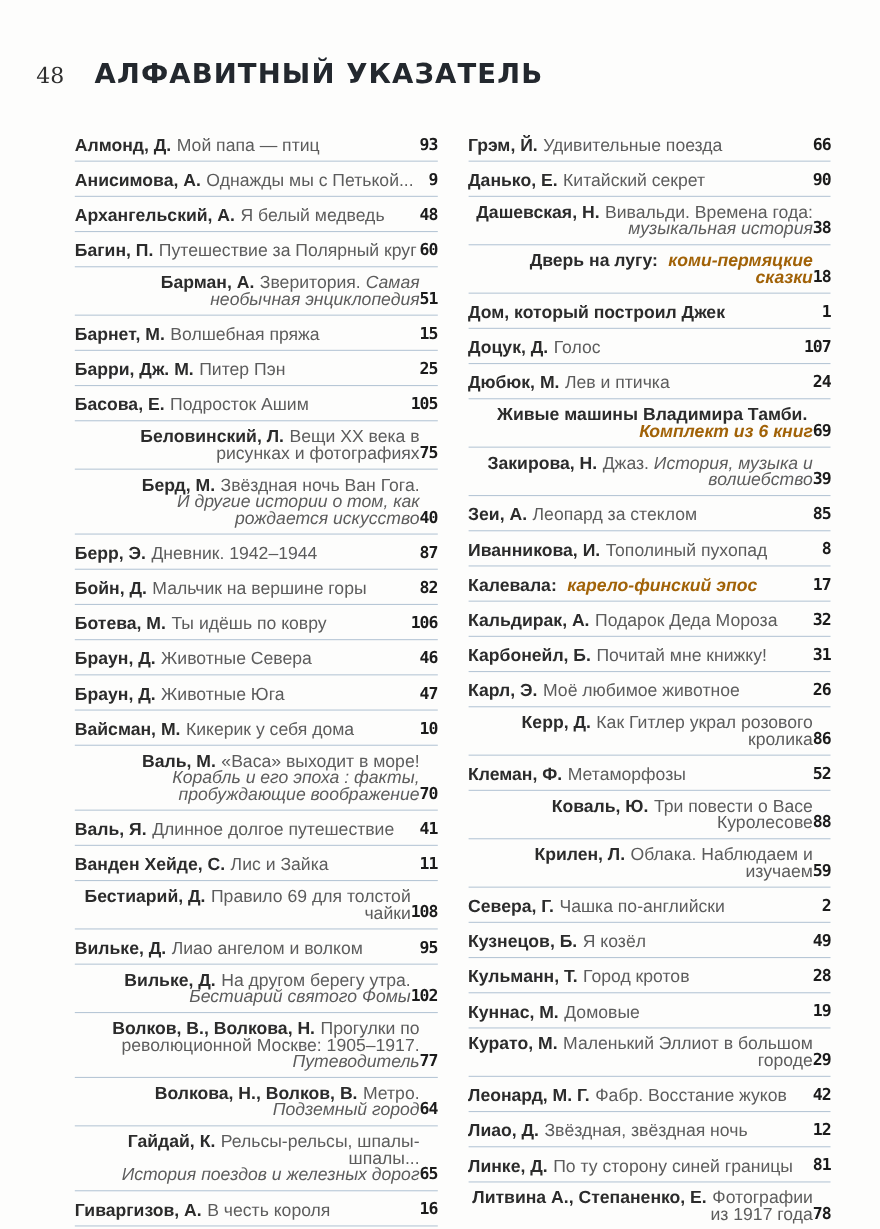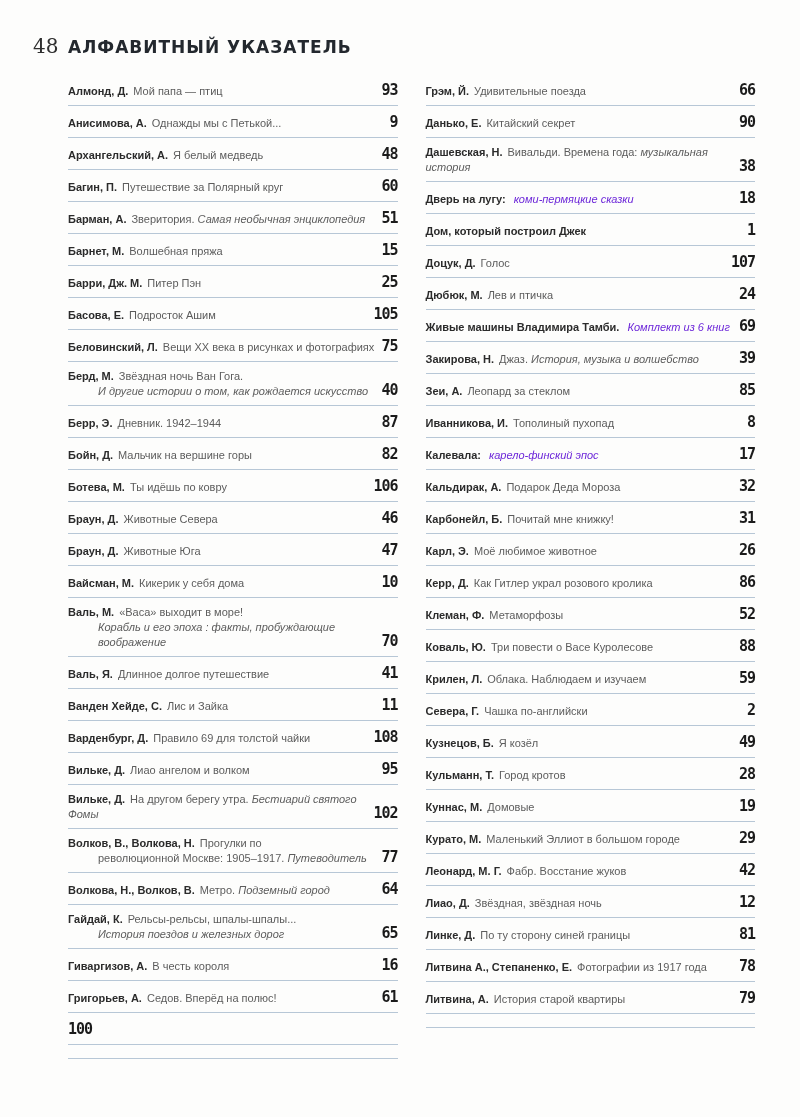--- a/index.html
+++ b/index.html
@@ -11,50 +11,51 @@
   }
   .page { padding: 34px 45px 0 33px; box-sizing: border-box; }
 
   header { display: flex; align-items: baseline; margin-bottom: 16px; }
   .pagenum {
     width: 35px; flex: 0 0 35px;
     font-family: "DejaVu Serif", serif;
     font-size: 20px; color: #2f2f2f;
   }
   h1.title {
-    margin: 0;
+    margin: 18px;
     font-family: "DejaVu Sans", sans-serif;
     font-weight: 800;
-    font-size: 17px;
+    font-size: 25px;
     letter-spacing: 1px;
     color: #23282e;
   }
 
   .cols {
     display: grid;
     grid-template-columns: 1fr 1fr;
     column-gap: 28px;
     margin-left: 35px;
   }
   .entry {
     display: flex;
     justify-content: space-between;
     align-items: flex-end;
     padding: 7px 0 6px;
     border-bottom: 1px solid #b7c7d6;
   }
   .txt {
-    font-size: 11px;
+    font-size: 16px;
     line-height: 15px;
     color: #5c5c5c;
+    text-align: right;
   }
   .author { font-weight: bold; color: #2b2b2b; margin-right: 5px; }
   .it { font-style: italic; }
   .l2 { padding-left: 30px; }
-  .bold-row .t, .bold-row .it { font-weight: normal; color: #6d28d9; }
+  .bold-row .t, .bold-row .it { font-weight: bold; color: #a16207; }
   .pg {
     font-family: "DejaVu Sans Mono", monospace;
     font-weight: bold;
     font-size: 15px;
     letter-spacing: -1px;
     color: #1b1b1b;
     margin-left: 0;
     white-space: nowrap;
   }
 </style>
@@ -138,21 +139,21 @@
         </div>
         <div class="entry">
           <div class="txt"><span class="author">Валь, Я.</span><span class="t">Длинное долгое путешествие</span></div>
           <span class="pg">41</span>
         </div>
         <div class="entry">
           <div class="txt"><span class="author">Ванден Хейде, С.</span><span class="t">Лис и Зайка</span></div>
           <span class="pg">11</span>
         </div>
         <div class="entry">
-          <div class="txt"><span class="author">Варденбург, Д.</span><span class="t">Правило 69 для толстой чайки</span></div>
+          <div class="txt"><span class="author">Бестиарий, Д.</span><span class="t">Правило 69 для толстой чайки</span></div>
           <span class="pg">108</span>
         </div>
         <div class="entry">
           <div class="txt"><span class="author">Вильке, Д.</span><span class="t">Лиао ангелом и волком</span></div>
           <span class="pg">95</span>
         </div>
         <div class="entry">
           <div class="txt"><span class="author">Вильке, Д.</span><span class="t">На другом берегу утра.</span> <span class="it">Бестиарий святого Фомы</span></div>
           <span class="pg">102</span>
         </div>

